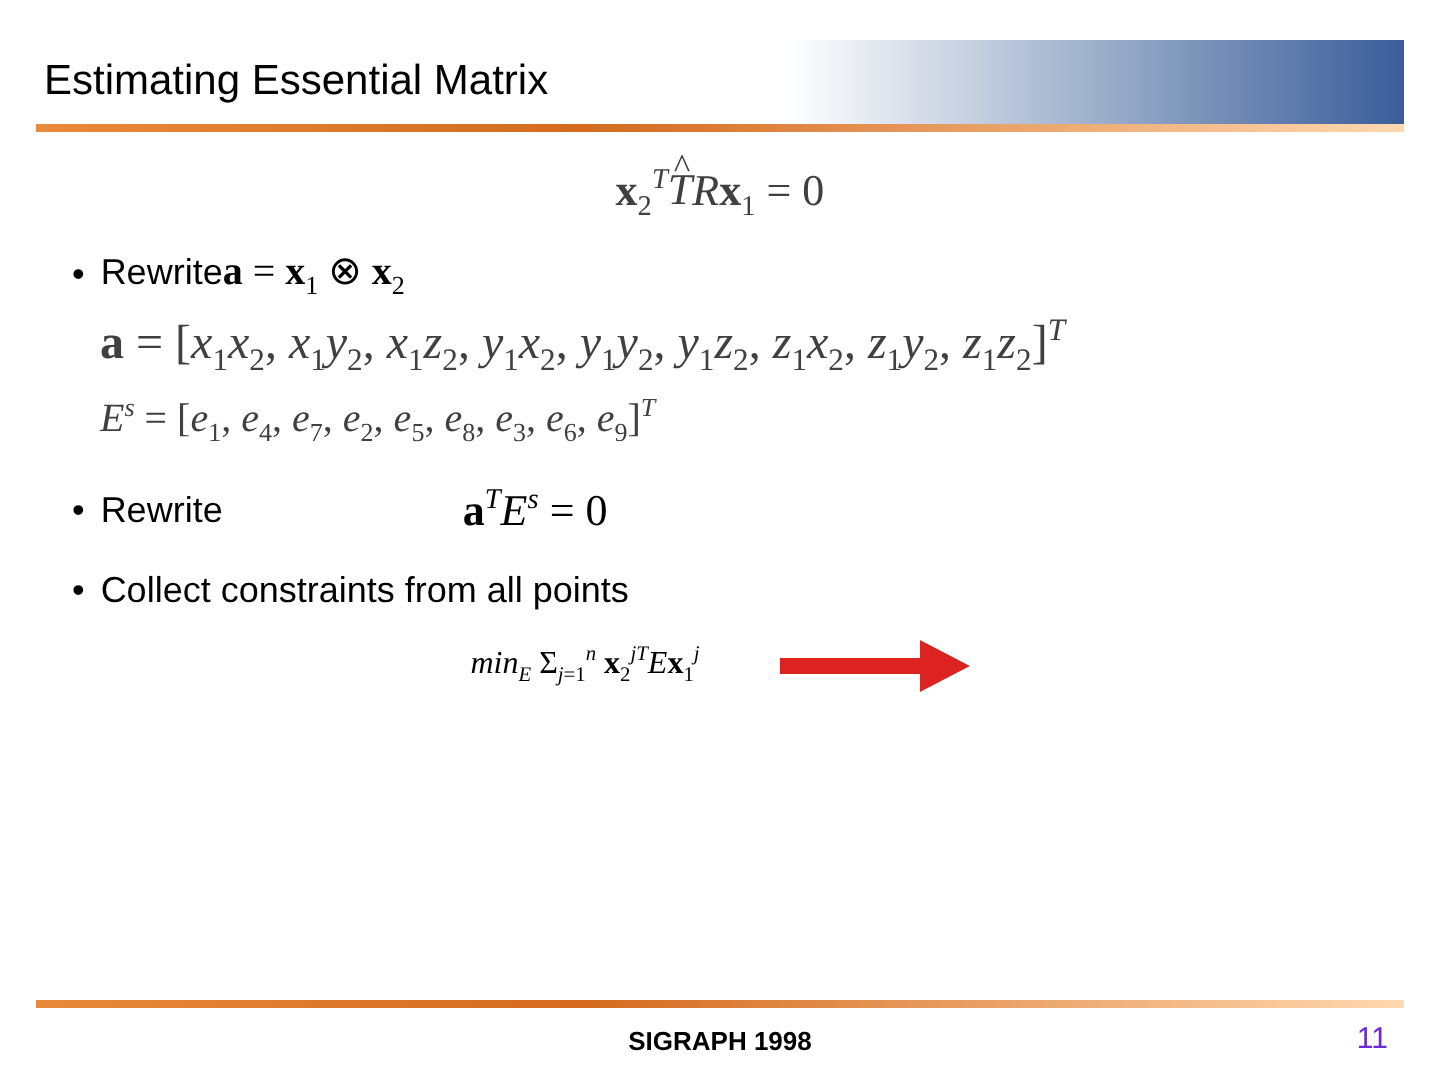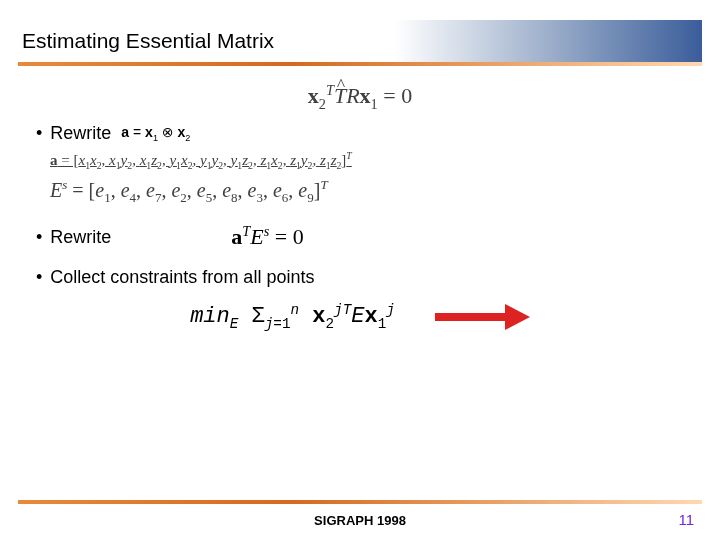--- a/index.html
+++ b/index.html
@@ -57,23 +57,22 @@
     display: flex;
     align-items: center;
   }
   .bullet-dot {
     display: inline-block;
     margin-right: 8px;
     font-size: 18px;
     line-height: 1;
   }
   .inline-eq {
-    font-family: Liberation Sans, sans-serif;
-    font-size: 14px;
-    margin-left: 10px;
+    font-family: Liberation Serif, serif;
+    font-size: 20px;
   }
   .eq-left {
     text-align: left;
     padding-left: 20px;
   }
   .rewrite-row {
     display: flex;
     align-items: center;
   }
   .rewrite-eq {
@@ -82,22 +81,22 @@
     margin-left: 120px;
   }
   .arrow-row {
     display: flex;
     align-items: center;
     justify-content: center;
     margin-top: 14px;
     gap: 40px;
   }
   .arrow-row .lhs, .arrow-row .rhs {
-    font-family: Liberation Mono, monospace;
-    font-size: 22px;
+    font-family: Liberation Serif, serif;
+    font-size: 16px;
   }
   .arrow-svg {
     flex-shrink: 0;
   }
   .footer-line {
     position: absolute;
     bottom: 36px;
     left: 18px;
     right: 18px;
     height: 4px;
@@ -148,21 +147,21 @@
   </div>
 
   <div class="bullet-row">
     <span class="bullet-dot">•</span>
     <span>Rewrite</span>
     <span class="inline-eq">
       <span class="bold">a</span> = <span class="bold">x</span><sub>1</sub> ⊗ <span class="bold">x</span><sub>2</sub>
     </span>
   </div>
 
-  <div class="eq-row eq-left" style="font-size:15px;text-decoration:underline;">
+  <div class="eq-row eq-left" style="font-size:24px;">
     <span class="bold">a</span> = [<span class="ital">x</span><sub>1</sub><span class="ital">x</span><sub>2</sub>, <span class="ital">x</span><sub>1</sub><span class="ital">y</span><sub>2</sub>, <span class="ital">x</span><sub>1</sub><span class="ital">z</span><sub>2</sub>, <span class="ital">y</span><sub>1</sub><span class="ital">x</span><sub>2</sub>, <span class="ital">y</span><sub>1</sub><span class="ital">y</span><sub>2</sub>, <span class="ital">y</span><sub>1</sub><span class="ital">z</span><sub>2</sub>, <span class="ital">z</span><sub>1</sub><span class="ital">x</span><sub>2</sub>, <span class="ital">z</span><sub>1</sub><span class="ital">y</span><sub>2</sub>, <span class="ital">z</span><sub>1</sub><span class="ital">z</span><sub>2</sub>]<sup><span class="ital">T</span></sup>
   </div>
 
   <div class="eq-row eq-left" style="font-size:20px; margin-top:4px;">
     <span class="ital">E</span><sup><span class="ital">s</span></sup> = [<span class="ital">e</span><sub>1</sub>, <span class="ital">e</span><sub>4</sub>, <span class="ital">e</span><sub>7</sub>, <span class="ital">e</span><sub>2</sub>, <span class="ital">e</span><sub>5</sub>, <span class="ital">e</span><sub>8</sub>, <span class="ital">e</span><sub>3</sub>, <span class="ital">e</span><sub>6</sub>, <span class="ital">e</span><sub>9</sub>]<sup><span class="ital">T</span></sup>
   </div>
 
   <div class="bullet-row rewrite-row" style="margin-top:18px;">
     <span class="bullet-dot">•</span>
     <span>Rewrite</span>

